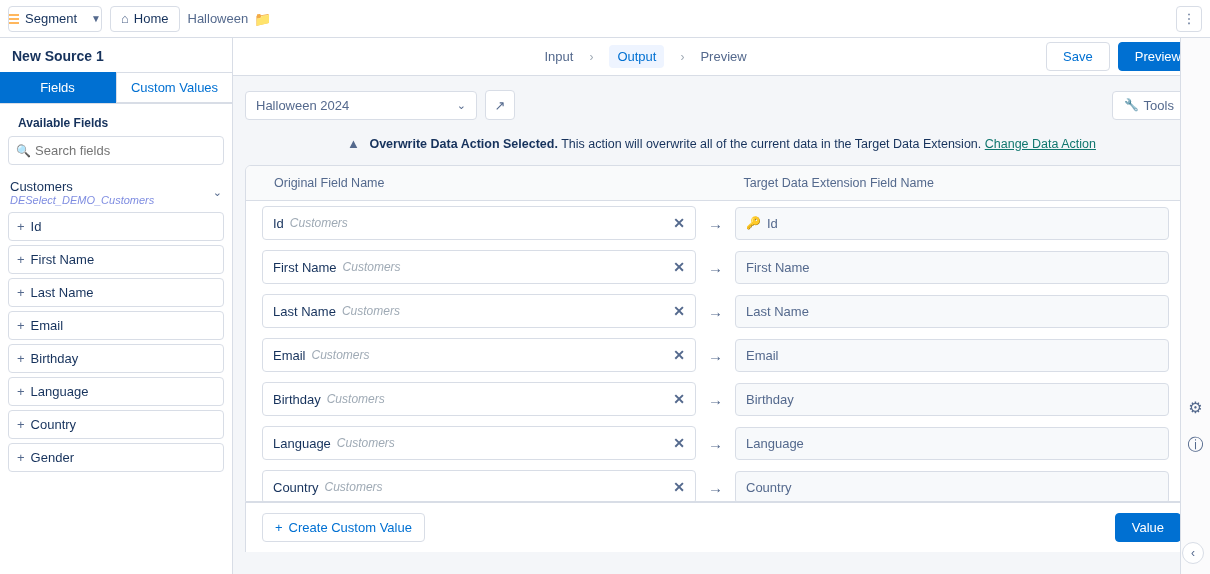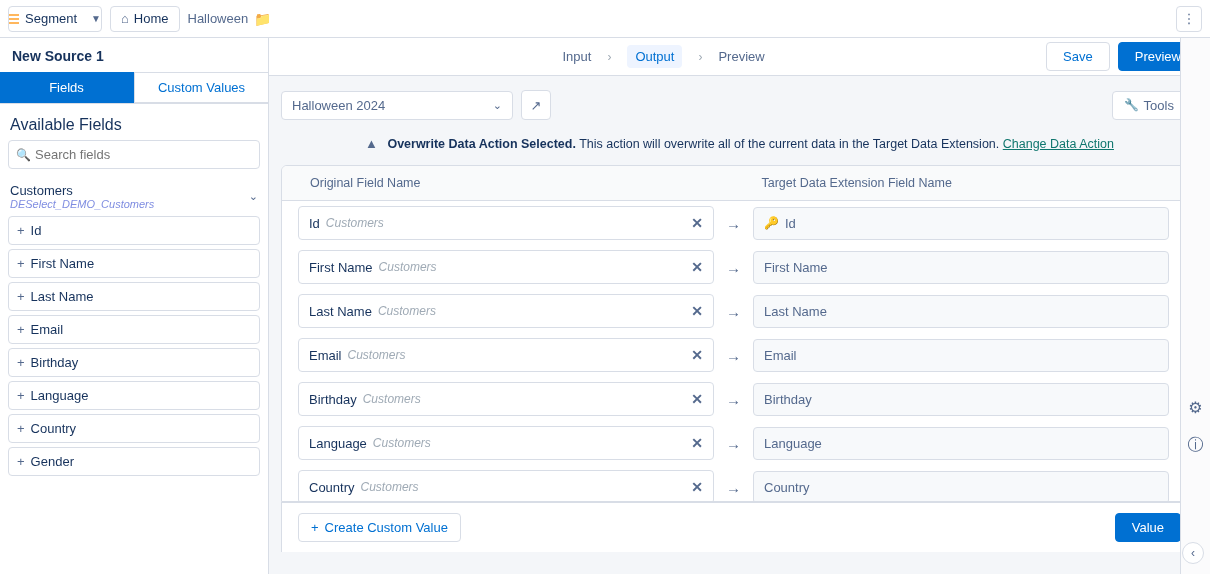--- a/index.html
+++ b/index.html
@@ -9,29 +9,29 @@
 .segment-lines { display: inline-flex; flex-direction: column; gap: 2px; margin-right: 6px; }
 .segment-lines span { width: 10px; height: 2px; background: #ffb75d; }
 .segment-btn .chev { margin-left: 14px; color: #54698d; font-size: 10px; }
 .home-btn { border: 1px solid #d8dde6; border-radius: 4px; height: 26px; display: flex; align-items: center; padding: 0 10px; margin-right: 8px; cursor: pointer; }
 .home-icon { margin-right: 5px; color: #54698d; font-size: 13px; }
 .crumb { display: flex; align-items: flex-start; color: #54698d; }
 .folder-icon { margin-left: 6px; color: #706e6b; font-size: 14px; }
 .topbar-spacer { flex: 1; }
 .kebab-btn { border: 1px solid #d8dde6; border-radius: 4px; width: 26px; height: 26px; display: flex; align-items: center; justify-content: center; cursor: pointer; color: #54698d; }
 .content { display: flex; height: 536px; }
-.sidebar { width: 269px; border-right: 1px solid #d8dde6; display: flex; flex-direction: column; }
+.sidebar { width: 233px; border-right: 1px solid #d8dde6; display: flex; flex-direction: column; }
 .sidebar-title { padding: 10px 12px 8px; font-weight: 700; color: #16325c; font-size: 14px; }
 .side-tabs { display: flex; border-bottom: 1px solid #d8dde6; }
 .side-tab { flex: 1; text-align: center; padding: 7px 0; border: 1px solid #d8dde6; font-size: 13px; cursor: pointer; }
 .side-tab:first-child { border-left: none; }
 .side-tab:last-child { border-right: none; }
 .side-tab.active { background: #0070d2; color: #fff; border-color: #0070d2; }
 .side-tab.inactive { background: #fff; color: #0070d2; }
-.avail-header { padding: 12px 10px 6px; font-weight: 400; color: #16325c; font-size: 16px; }
+.avail-header { padding: 12px 10px 6px; font-weight: 700; color: #16325c; font-size: 12px; margin-left: 8px; }
 .search-wrap { padding: 0 8px 10px; }
 .search-input-wrap { position: relative; }
 .search-icon { position: absolute; left: 8px; top: 50%; transform: translateY(-50%); color: #9faab5; font-size: 12px; }
 .search-input { width: 100%; border: 1px solid #d8dde6; border-radius: 4px; padding: 6px 8px 6px 26px; font-size: 13px; color: #54698d; }
 .section-head { display: flex; align-items: center; padding: 4px 10px 0; cursor: pointer; }
 .section-head .label { color: #16325c; font-size: 13px; }
 .section-head .sub { color: #7f8de1; font-size: 11px; font-style: italic; display: block; }
 .section-head .chev-down { margin-left: auto; color: #54698d; font-size: 11px; }
 .field-list { padding: 6px 8px; }
 .field-item { border: 1px solid #d8dde6; border-radius: 4px; padding: 6px 8px; margin-bottom: 4px; display: flex; align-items: center; color: #16325c; cursor: pointer; }

